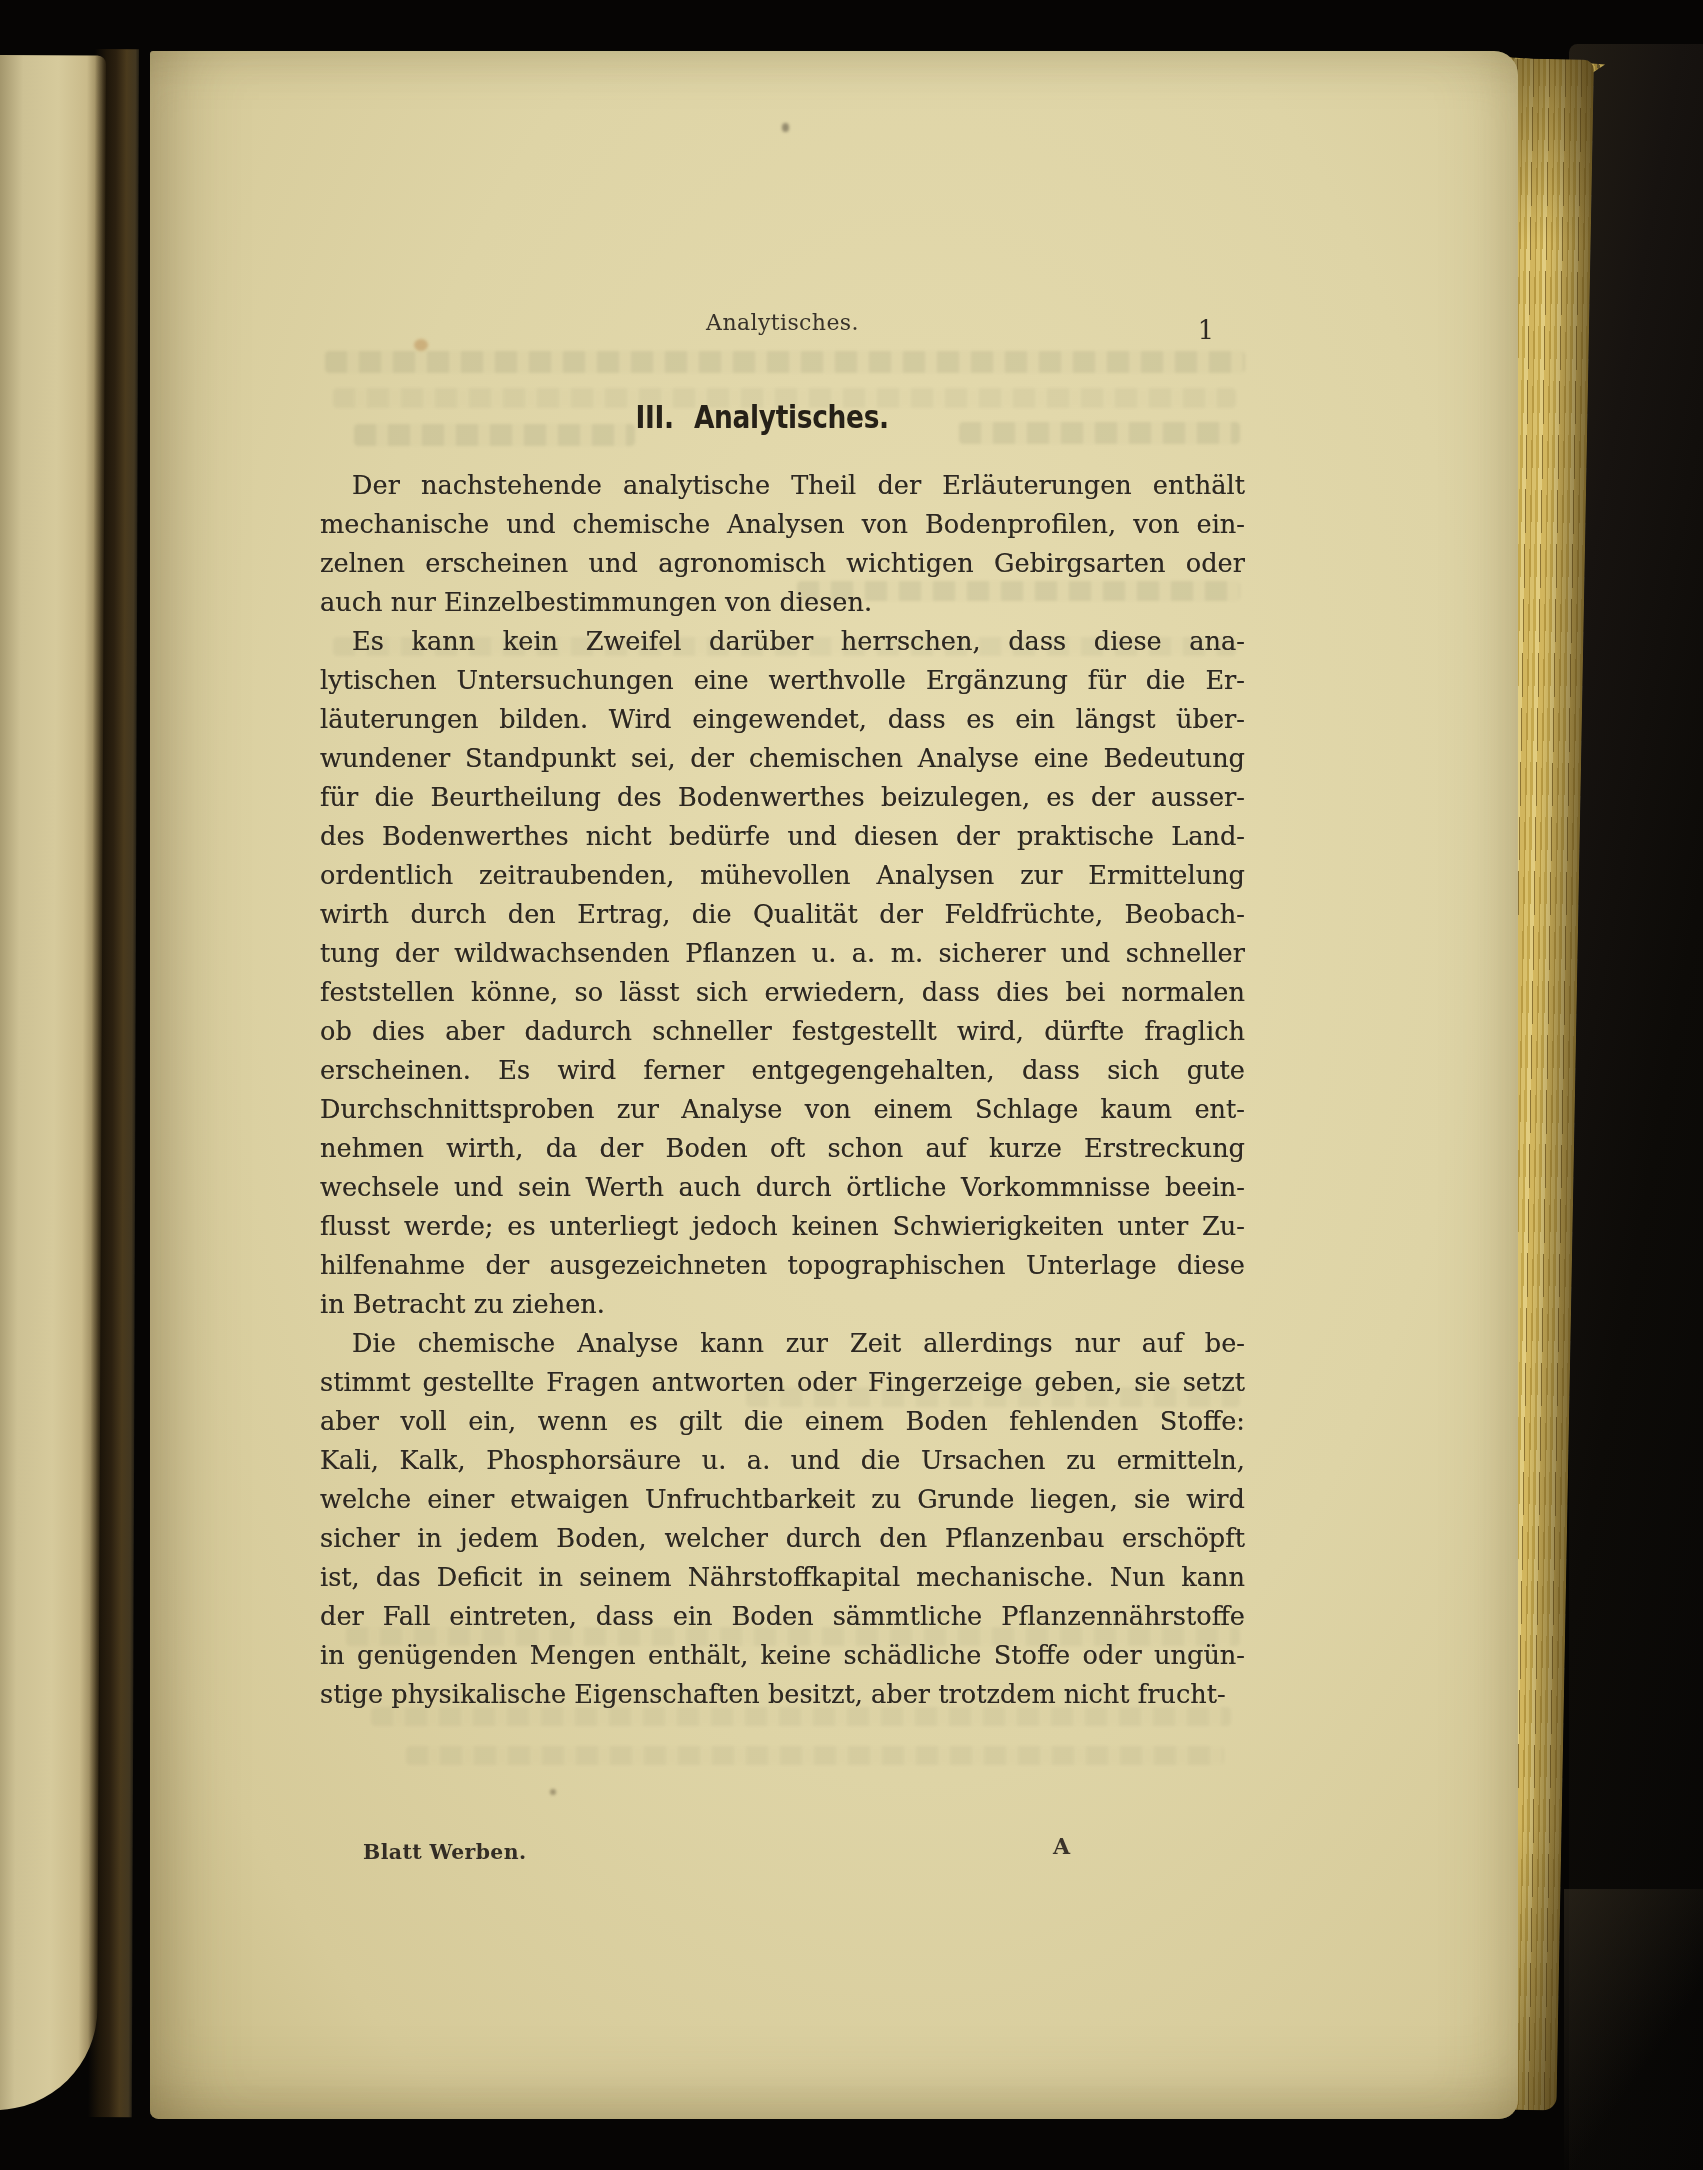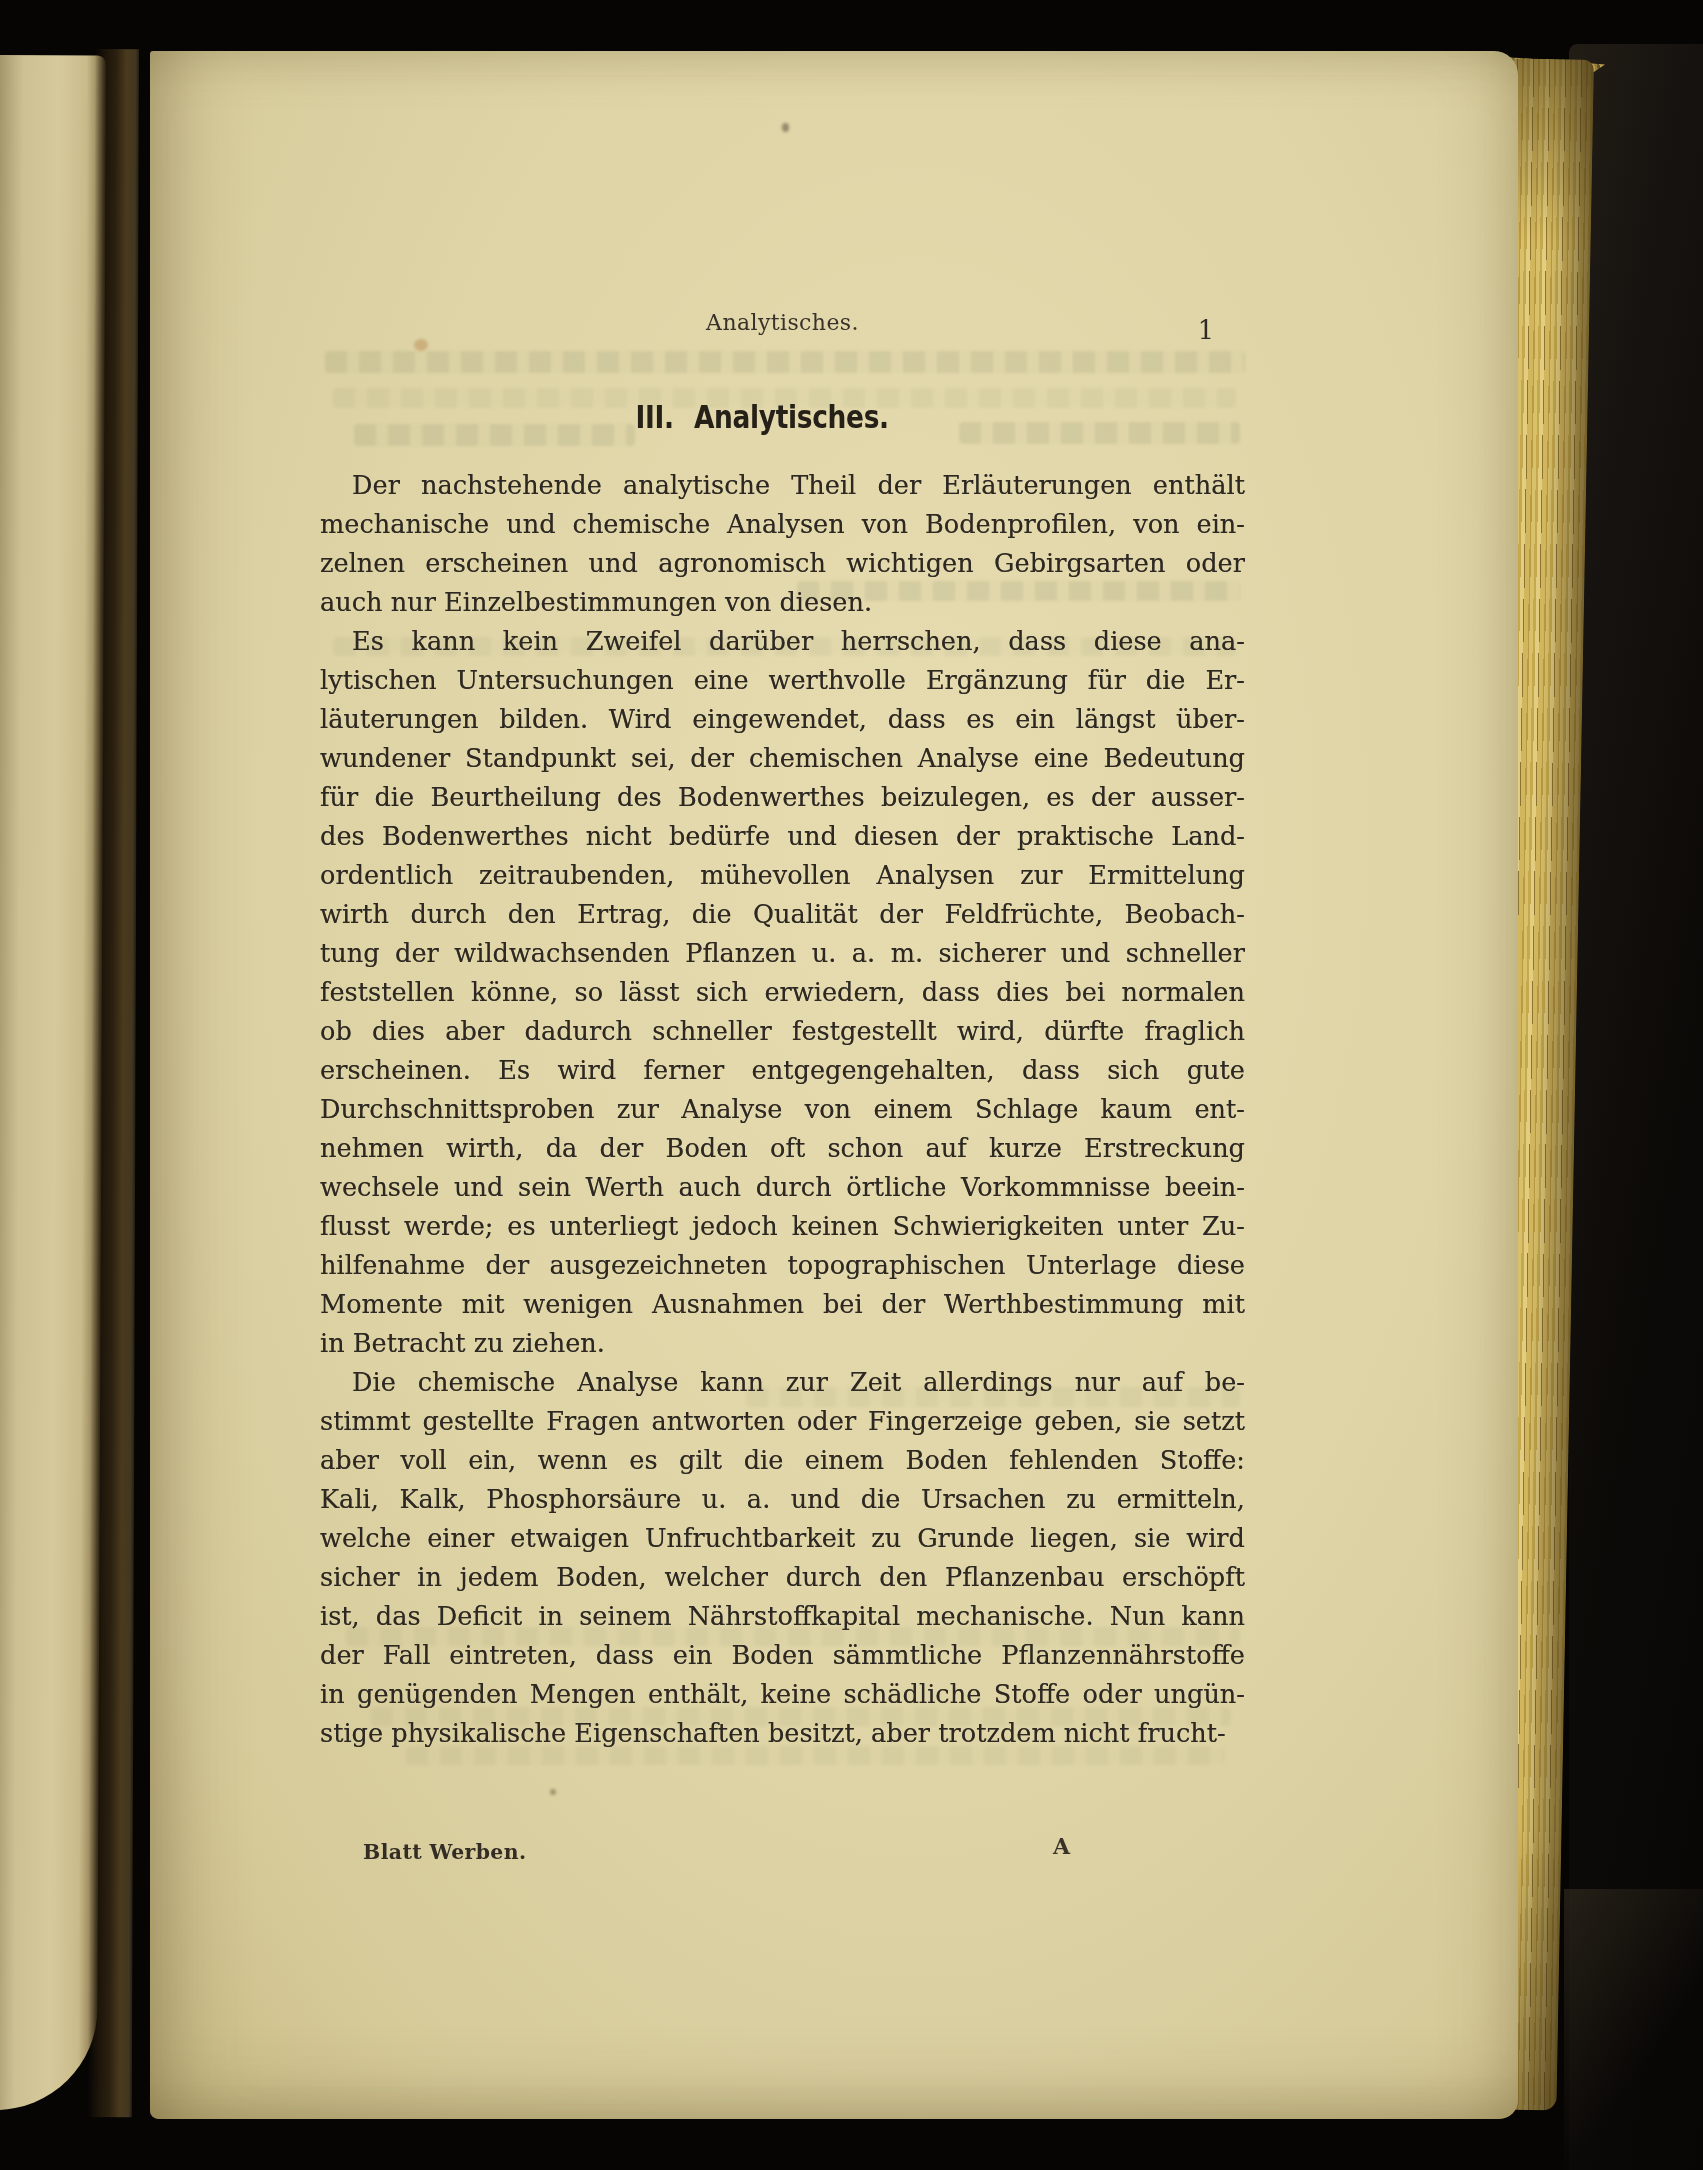--- a/index.html
+++ b/index.html
@@ -164,21 +164,20 @@
           <div class="line">wirth durch den Ertrag, die Qualität der Feldfrüchte, Beobach-</div>
           <div class="line">tung der wildwachsenden Pflanzen u. a. m. sicherer und schneller</div>
           <div class="line">feststellen könne, so lässt sich erwiedern, dass dies bei normalen</div>
           <div class="line">ob dies aber dadurch schneller festgestellt wird, dürfte fraglich</div>
           <div class="line">erscheinen.  Es wird ferner entgegengehalten, dass sich gute</div>
           <div class="line">Durchschnittsproben zur Analyse von einem Schlage kaum ent-</div>
           <div class="line">nehmen wirth, da der Boden oft schon auf kurze Erstreckung</div>
           <div class="line">wechsele und sein Werth auch durch örtliche Vorkommnisse beein-</div>
           <div class="line">flusst werde; es unterliegt jedoch keinen Schwierigkeiten unter Zu-</div>
           <div class="line">hilfenahme der ausgezeichneten topographischen Unterlage diese</div>
-          <div class="line">Momente mit wenigen Ausnahmen bei der Werthbestimmung mit</div>
           <div class="line last">in Betracht zu ziehen.</div>
         </div>
         <div>
           <div class="line first">Die chemische Analyse kann zur Zeit allerdings nur auf be-</div>
           <div class="line">stimmt gestellte Fragen antworten oder Fingerzeige geben, sie setzt</div>
           <div class="line">aber voll ein, wenn es gilt die einem Boden fehlenden Stoffe:</div>
           <div class="line">Kali, Kalk, Phosphorsäure u. a. und die Ursachen zu ermitteln,</div>
           <div class="line">welche einer etwaigen Unfruchtbarkeit zu Grunde liegen, sie wird</div>
           <div class="line">sicher in jedem Boden, welcher durch den Pflanzenbau erschöpft</div>
           <div class="line">ist, das Deficit in seinem Nährstoffkapital mechanische.  Nun kann</div>

